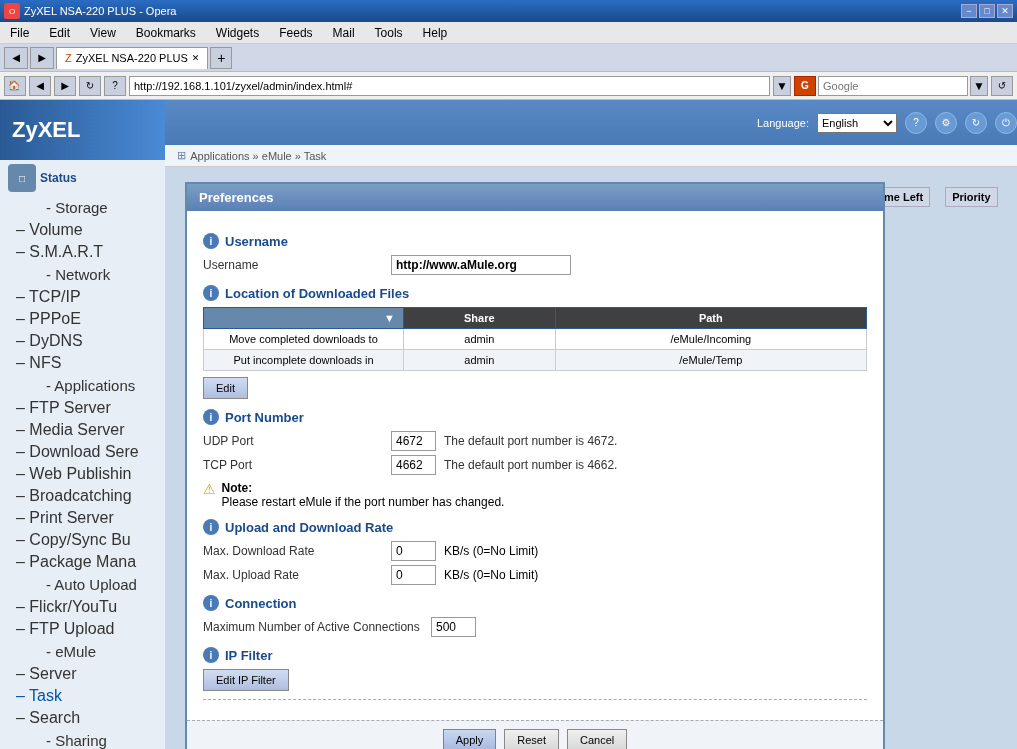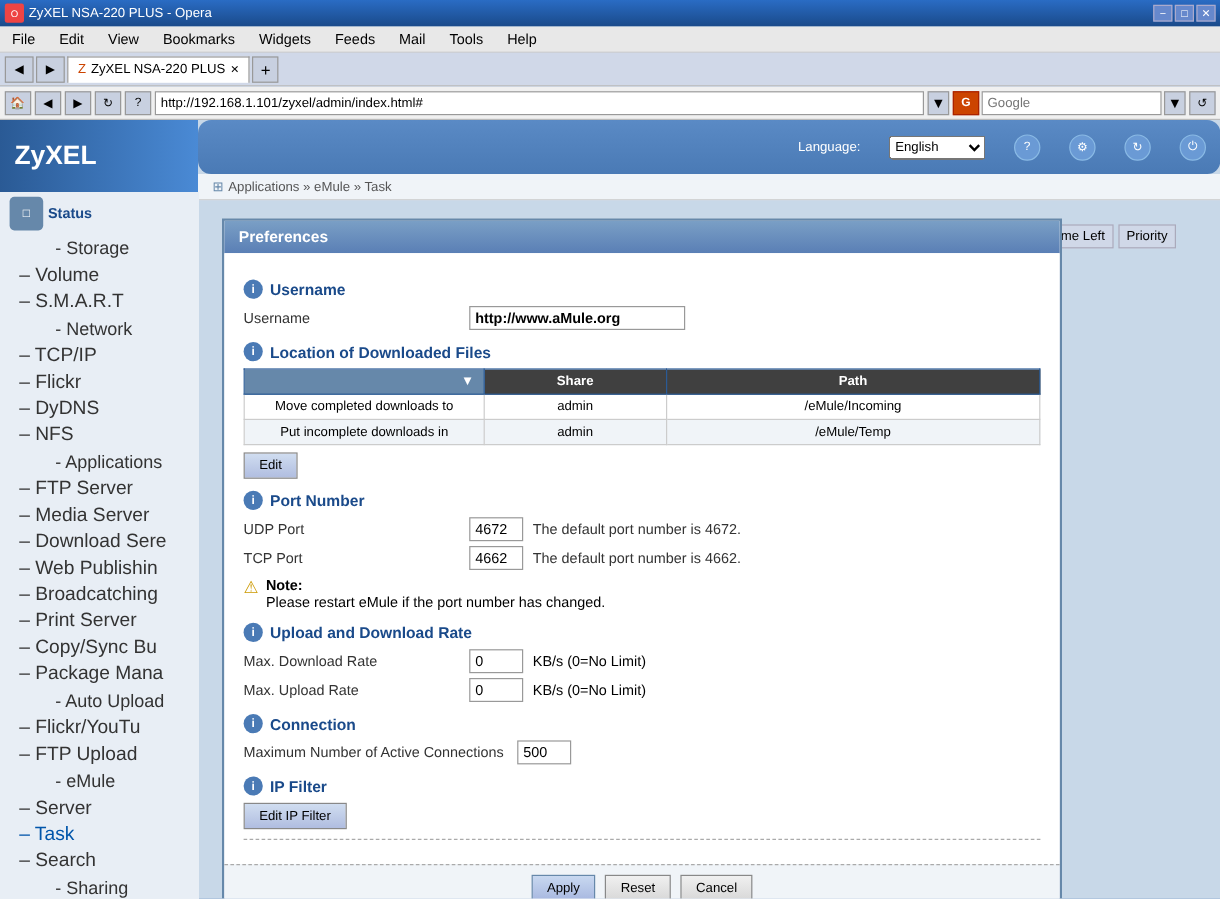--- a/index.html
+++ b/index.html
@@ -97,23 +97,22 @@
     .sidebar-subitem { padding: 2px 16px; font-size: 16px; color: #333; cursor: pointer; }
     .sidebar-subitem.active { color: #0055aa; }
 
     
     .top-header {
       background: linear-gradient(to bottom, #5a8ac5, #4a7ab5);
       height: 45px;
       display: flex;
       align-items: center;
       justify-content: flex-end;
-      padding: 0 12px;
-      gap: 24px;
-      border-radius: 11px;
+      padding: 0 0;
+      gap: 8px;
     }
     .lang-label { color: white; font-size: 11px; }
     .lang-select { height: 20px; font-size: 11px; width: 80px; }
     .header-icon { width: 22px; height: 22px; background: #6a9ad5; border-radius: 50%; border: 1px solid #8abae5; color: white; display: flex; align-items: center; justify-content: center; font-size: 10px; cursor: pointer; }
 
     
     .breadcrumb {
       background: #f0f4f8;
       padding: 4px 12px;
       font-size: 11px;
@@ -301,21 +300,21 @@
         <div style="width:28px;height:28px;background:#6688aa;border-radius:4px;display:flex;align-items:center;justify-content:center;">
           <span style="color:white;font-size:10px;">□</span>
         </div>
         <span style="font-weight:bold;color:#1a4a8a;">Status</span>
       </div>
       <div class="sidebar-group has-dash">Storage</div>
       <div class="sidebar-subitem">– Volume</div>
       <div class="sidebar-subitem">– S.M.A.R.T</div>
       <div class="sidebar-group has-dash">Network</div>
       <div class="sidebar-subitem">– TCP/IP</div>
-      <div class="sidebar-subitem">– Flickr</div>
+      <div class="sidebar-subitem">– PPPoE</div>
       <div class="sidebar-subitem">– DyDNS</div>
       <div class="sidebar-subitem">– NFS</div>
       <div class="sidebar-group has-dash">Applications</div>
       <div class="sidebar-subitem">– FTP Server</div>
       <div class="sidebar-subitem">– Media Server</div>
       <div class="sidebar-subitem">– Download Sere</div>
       <div class="sidebar-subitem">– Web Publishin</div>
       <div class="sidebar-subitem">– Broadcatching</div>
       <div class="sidebar-subitem">– Print Server</div>
       <div class="sidebar-subitem">– Copy/Sync Bu</div>
@@ -344,21 +343,21 @@
       <div class="header-icon">⏻</div>
     </div>
 
     <div class="breadcrumb">
       <span class="breadcrumb-icon">⊞</span>
       <span>Applications » eMule » Task</span>
     </div>
 
     <div style="flex:1;position:relative;background:#c8d8e8;overflow:hidden;">
 
-      <div style="position:absolute;right:0;top:20px;width:140px;display:flex;gap:4px;">
+      <div style="position:absolute;right:0;top:20px;width:140px;display:flex;gap:15px;font-weight:bold;">
         <div style="background:#d0d8e8;border:1px solid #aab;padding:3px 6px;font-size:11px;">me Left</div>
         <div style="background:#d0d8e8;border:1px solid #aab;padding:3px 6px;font-size:11px;">Priority</div>
       </div>
 
       <div class="dialog" style="position:absolute;top:5px;left:10px;">
         <div class="dialog-title">Preferences</div>
         <div class="dialog-body">
 
           <div class="section-header">
             <div class="section-icon">i</div>

